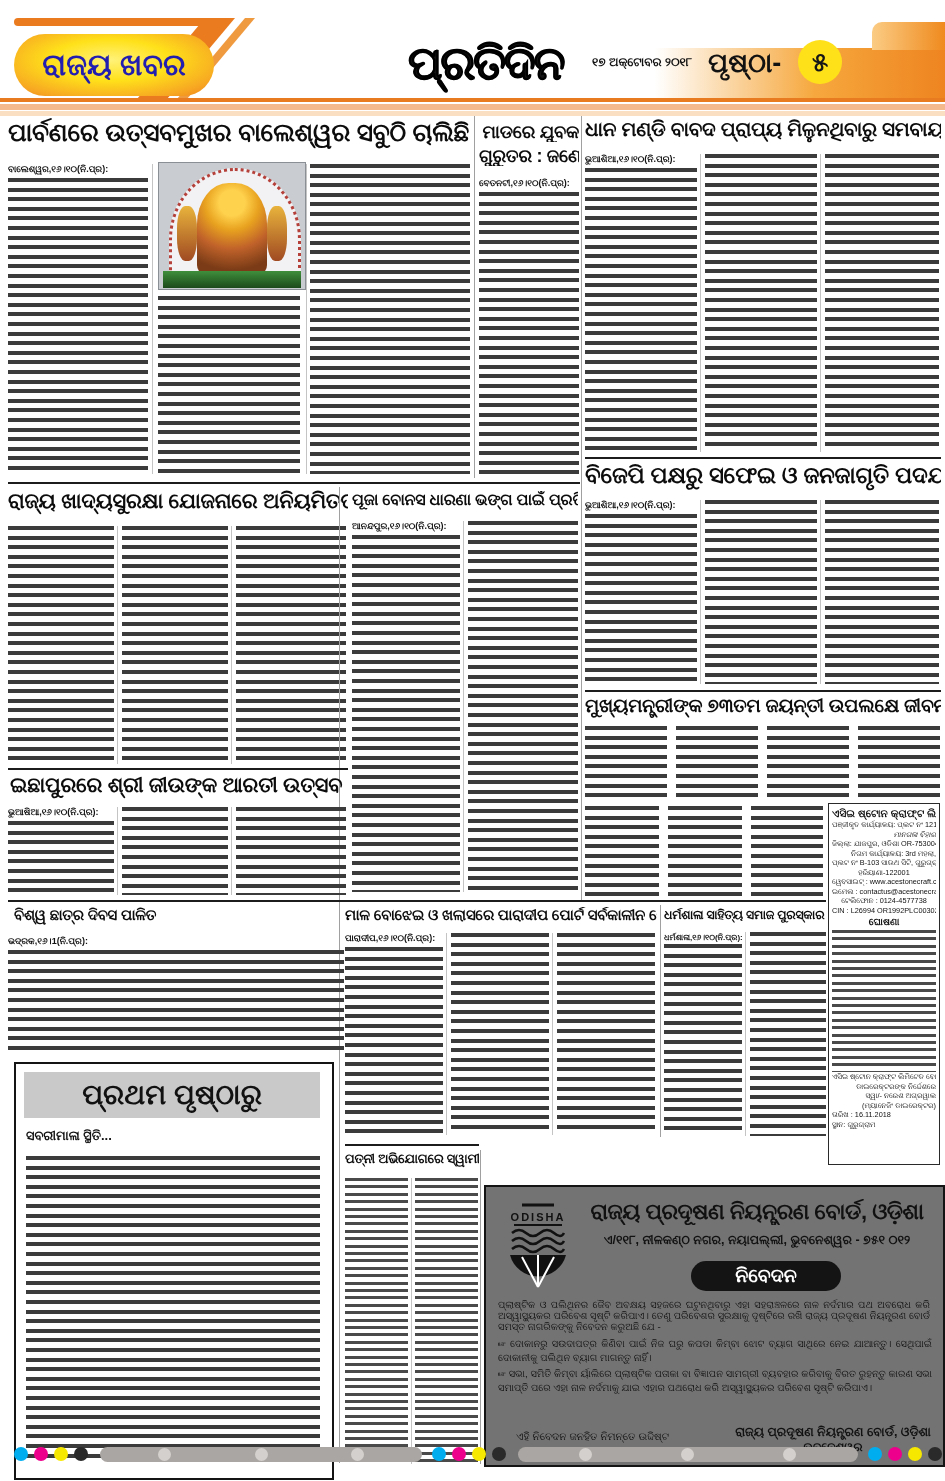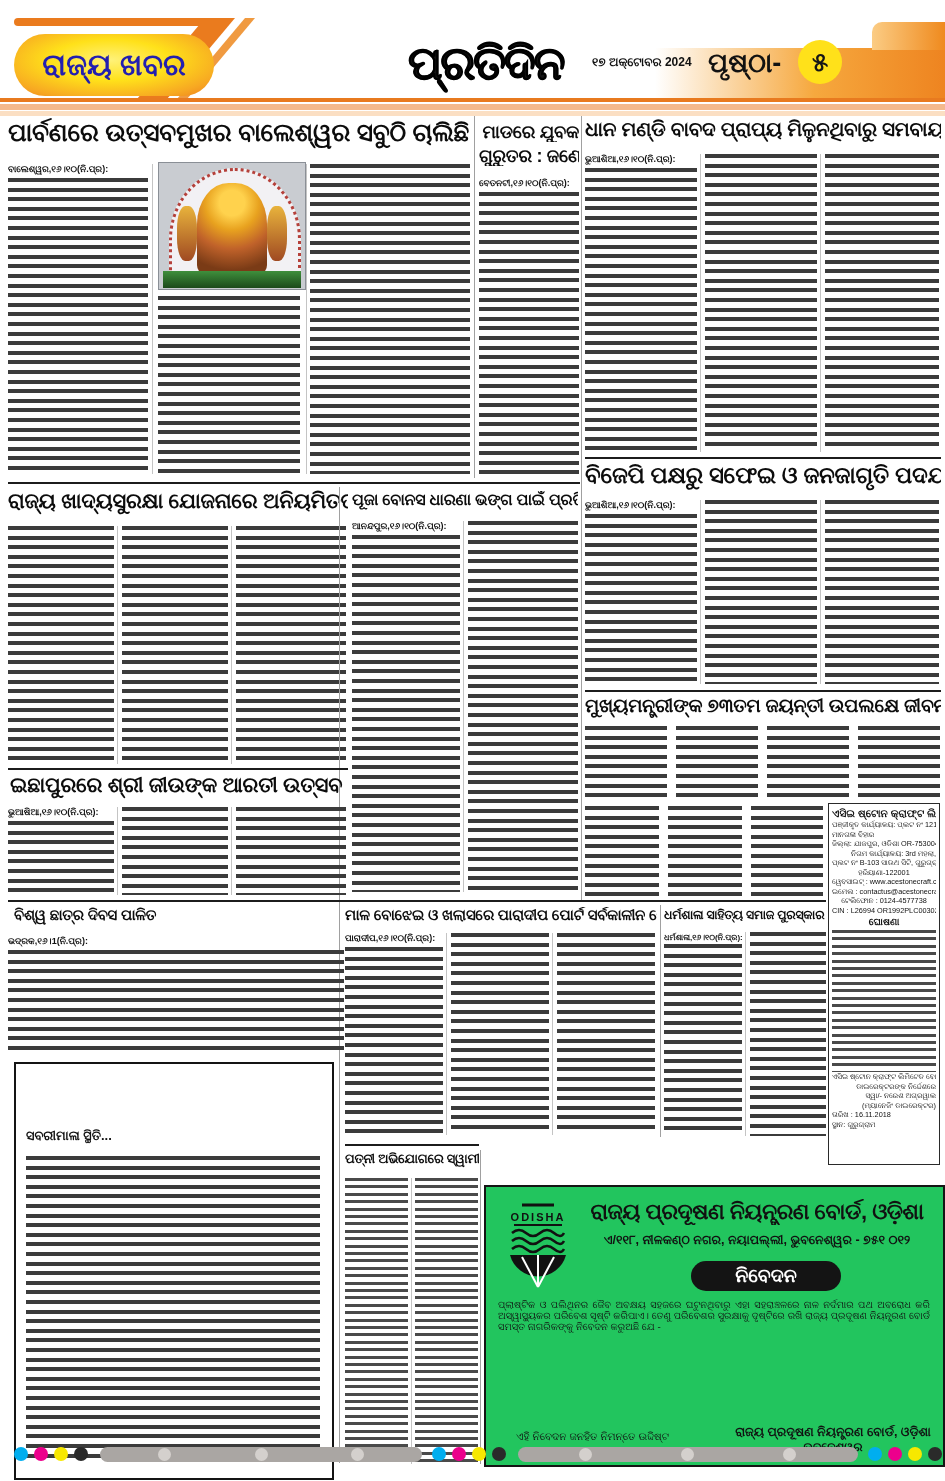--- a/index.html
+++ b/index.html
@@ -40,21 +40,21 @@
 <div class="abs" style="left:14px;top:18px;width:196px;height:8px;background:#ea7b1e;border-radius:4px 0 0 4px;"></div>
 <div class="abs" style="left:205px;top:18px;width:30px;height:82px;background:#ea7b1e;transform:skewX(-40deg);transform-origin:top left;"></div>
 <div class="abs" style="left:245px;top:18px;width:10px;height:82px;background:#f09a40;transform:skewX(-40deg);transform-origin:top left;"></div>
 <div class="abs lozenge" style="left:14px;top:34px;width:200px;height:62px;">
   <span style="font-size:30px;font-weight:bold;color:#221fb0;">ରାଜ୍ୟ ଖବର</span>
 </div>
 <div class="abs" style="left:408px;top:36px;width:245px;height:66px;font-size:46px;font-weight:bold;color:#141414;
             letter-spacing:-2px;-webkit-text-stroke:1px #000;white-space:nowrap;overflow:hidden;">ପ୍ରତିଦିନ</div>
 <div class="abs" style="left:655px;top:48px;width:290px;height:50px;background:linear-gradient(to right,rgba(245,160,50,0) 0%,#f6a83e 55%,#ee8420 100%);"></div>
 <div class="abs" style="left:872px;top:22px;width:73px;height:28px;background:linear-gradient(to right,#fbcc84,#ef8a1e);border-radius:10px 0 0 0;"></div>
-<div class="abs" style="left:592px;top:55px;width:118px;font-size:12px;font-weight:bold;white-space:nowrap;overflow:hidden;">୧୭ ଅକ୍ଟୋବର 2024</div>
+<div class="abs" style="left:592px;top:55px;width:118px;font-size:12px;font-weight:bold;white-space:nowrap;overflow:hidden;">୧୭ ଅକ୍ଟୋବର ୨୦୧୮</div>
 <div class="abs" style="left:708px;top:48px;font-size:27px;font-weight:bold;">ପୃଷ୍ଠା-</div>
 <div class="abs" style="left:798px;top:40px;width:44px;height:44px;border-radius:50%;background:#ffe11a;
             display:flex;align-items:center;justify-content:center;">
   <span style="font-size:26px;font-weight:bold;color:#161616;">୫</span>
 </div>
 <div class="abs" style="left:0;top:98px;width:945px;height:4px;background:#e87a1f;"></div>
 <div class="abs" style="left:0;top:104px;width:945px;height:6px;background:#f4b98c;"></div>
 <div class="abs" style="left:0;top:111px;width:945px;height:5px;background:#fbdfc3;"></div>
 
 <div class="abs hl" style="left:8px;top:118px;width:464px;height:40px;font-size:25px;">ପାର୍ବଣରେ ଉତ୍ସବମୁଖର ବାଲେଶ୍ୱର ସବୁଠି ଚାଲିଛି ମାଆଙ୍କ ମହାସପ୍ତମୀ ପୂଜା</div>
@@ -155,47 +155,51 @@
 <div class="abs cvr" style="left:745px;top:932px;height:204px;"></div>
 
 <div class="abs hr" style="left:345px;top:1144px;width:134px;"></div>
 <div class="abs hl" style="left:345px;top:1152px;width:134px;height:20px;font-size:13px;">ପତ୍ନୀ ଅଭିଯୋଗରେ ସ୍ୱାମୀ ଗିରଫ</div>
 <div class="abs gl" style="left:345px;top:1178px;width:63px;height:286px;"></div>
 <div class="abs gl" style="left:415px;top:1178px;width:63px;height:286px;"></div>
 <div class="abs cvr" style="left:411px;top:1178px;height:286px;"></div>
 <div class="abs vr" style="left:480px;top:1150px;height:314px;"></div>
 
 <div class="abs" style="left:14px;top:1062px;width:316px;height:414px;border:2px solid #141414;background:#fff;">
+  <div style="position:absolute;left:8px;top:8px;width:296px;height:46px;background:#c9c9c9;
+              display:flex;align-items:center;justify-content:center;">
+    <span style="font-size:28px;font-weight:bold;">ପ୍ରଥମ ପୃଷ୍ଠାରୁ</span>
+  </div>
   <div style="position:absolute;left:10px;top:64px;font-size:13px;font-weight:bold;">ସବରୀମାଳା ସ୍ଥିତି...</div>
   <div class="g" style="position:absolute;left:10px;top:92px;width:294px;height:306px;"></div>
 </div>
 
 <div class="abs" style="left:828px;top:803px;width:112px;height:362px;border:1.5px solid #2a2a2a;background:#fff;padding:3px;box-sizing:border-box;">
   <div style="font-size:10.5px;font-weight:bold;text-align:center;line-height:13px;white-space:nowrap;overflow:hidden;">ଏସିଇ ଷ୍ଟୋନ କ୍ରାଫ୍ଟ ଲିମିଟେଡ</div>
   <div class="smallline" style="text-align:center;">ପଞ୍ଜୀକୃତ କାର୍ଯ୍ୟାଳୟ: ପ୍ଲଟ ନଂ 1210</div>
-  <div class="smallline" style="text-align:left;">ମାନଗଳା ବିହାର</div>
+  <div class="smallline" style="text-align:right;font-style:italic;">ମାନଗଳା ବିହାର</div>
   <div class="smallline" style="text-align:center;">ଜିଲ୍ଲା: ଯାଜପୁର, ଓଡିଶା OR-753004</div>
   <div class="smallline" style="text-align:right;">ନିଗମ କାର୍ଯ୍ୟାଳୟ: 3rd ମହଲା,</div>
   <div class="smallline" style="text-align:center;">ପ୍ଲଟ ନଂ B-103 ସାଉଥ ସିଟି, ଗୁରୁଗ୍ରାମ,</div>
   <div class="smallline" style="text-align:center;">ହରିୟାଣା-122001</div>
   <div class="smallline" style="text-align:center;">ୱେବସାଇଟ୍ : www.acestonecraft.com</div>
   <div class="smallline" style="text-align:center;">ଇମେଲ : contactus@acestonecraft.com</div>
   <div class="smallline" style="text-align:center;">ଟେଲିଫୋନ : 0124-4577738</div>
   <div class="smallline" style="text-align:center;">CIN : L26994 OR1992PLC003022</div>
   <div style="font-size:9.5px;font-weight:bold;text-align:center;line-height:13px;">ଘୋଷଣା</div>
   <div class="gl" style="width:100%;height:142px;margin-top:2px;"></div>
   <div class="smallline" style="text-align:right;">ଏସିଇ ଷ୍ଟୋନ କ୍ରାଫ୍ଟ ଲିମିଟେଡ ବୋର୍ଡ</div>
   <div class="smallline" style="text-align:right;">ଡାଇରେକ୍ଟରଙ୍କ ନିର୍ଦ୍ଦେଶରେ</div>
   <div class="smallline" style="text-align:right;">ସ୍ୱା/- ନରେଶ ଅଗ୍ରୱାଲ</div>
   <div class="smallline" style="text-align:right;">(ମ୍ୟାନେଜିଂ ଡାଇରେକ୍ଟର)</div>
   <div class="smallline">ତାରିଖ : 16.11.2018</div>
   <div class="smallline">ସ୍ଥାନ: ଗୁରୁଗ୍ରାମ</div>
 </div>
 
-<div class="abs" style="left:484px;top:1185px;width:457px;height:278px;border:2.5px solid #141414;background:#22c55e;">
+<div class="abs" style="left:484px;top:1185px;width:457px;height:278px;border:2.5px solid #141414;background:#737373;">
   <svg width="80" height="96" viewBox="0 0 80 96" style="position:absolute;left:12px;top:12px;">
     <line x1="24" y1="6" x2="56" y2="6" stroke="#111" stroke-width="3"></line>
     <text x="40" y="22" text-anchor="middle" font-size="11" font-weight="bold" letter-spacing="2" font-family="Liberation Sans, sans-serif" fill="#111">ODISHA</text>
     <line x1="16" y1="26" x2="64" y2="26" stroke="#111" stroke-width="2"></line>
     <path d="M14 34 q7 -6 14 0 t14 0 t14 0 t10 0" stroke="#111" stroke-width="2.5" fill="none"></path>
     <path d="M14 42 q7 -6 14 0 t14 0 t14 0 t10 0" stroke="#111" stroke-width="2.5" fill="none"></path>
     <path d="M14 50 q7 -6 14 0 t14 0 t14 0 t10 0" stroke="#111" stroke-width="2.5" fill="none"></path>
     <path d="M12 56 A29 29 0 0 0 68 56 Z" fill="#111"></path>
     <line x1="40" y1="88" x2="24" y2="58" stroke="#fff" stroke-width="2"></line>
     <line x1="40" y1="88" x2="40" y2="56" stroke="#fff" stroke-width="2"></line>
@@ -203,20 +207,22 @@
   </svg>
   <div style="position:absolute;left:95px;top:12px;width:352px;font-size:22px;font-weight:bold;text-align:center;
               white-space:nowrap;overflow:hidden;letter-spacing:-0.5px;">ରାଜ୍ୟ ପ୍ରଦୂଷଣ ନିୟନ୍ତ୍ରଣ ବୋର୍ଡ, ଓଡ଼ିଶା</div>
   <div style="position:absolute;left:95px;top:46px;width:352px;font-size:12.5px;font-weight:bold;text-align:center;
               white-space:nowrap;overflow:hidden;">ଏ/୧୧୮, ନୀଳକଣ୍ଠ ନଗର, ନୟାପଲ୍ଲୀ, ଭୁବନେଶ୍ୱର - ୭୫୧ ୦୧୨</div>
   <div class="badge" style="position:absolute;left:205px;top:74px;width:150px;height:30px;">
     <span>ନିବେଦନ</span>
   </div>
   <div style="position:absolute;left:12px;top:112px;width:432px;font-size:9.8px;line-height:11px;text-align:justify;overflow:hidden;height:36px;">ପ୍ଲାଷ୍ଟିକ ଓ ପଲିଥିନର ଜୈବ ଅବକ୍ଷୟ ସହଜରେ ଘଟୁନଥିବାରୁ ଏହା ସହରାଞ୍ଚଳରେ ନାଳ ନର୍ଦମାର ପଥ ଅବରୋଧ କରି ଅସ୍ୱାସ୍ଥ୍ୟକର ପରିବେଶ ସୃଷ୍ଟି କରିପାଏ। ତେଣୁ ପରିବେଶର ସୁରକ୍ଷାକୁ ଦୃଷ୍ଟିରେ ରଖି ରାଜ୍ୟ ପ୍ରଦୂଷଣ ନିୟନ୍ତ୍ରଣ ବୋର୍ଡ ସମସ୍ତ ନାଗରିକଙ୍କୁ ନିବେଦନ କରୁଅଛି ଯେ -</div>
   <div style="position:absolute;left:12px;top:150px;width:434px;">
+    <div class="bullet">☞ <span>ଦୋକାନରୁ ସଉଦାପତ୍ର କିଣିବା ପାଇଁ ନିଜ ଘରୁ କପଡା କିମ୍ବା ଝୋଟ ବ୍ୟାଗ ସାଥିରେ ନେଇ ଯାଆନ୍ତୁ। ସେଥିପାଇଁ ଦୋକାନୀକୁ ପଲିଥିନ ବ୍ୟାଗ ମାଗନ୍ତୁ ନାହିଁ।</span></div>
+    <div class="bullet">☞ <span>ସଭା, ସମିତି କିମ୍ବା ର୍ୟାଲିରେ ପ୍ଲାଷ୍ଟିକ ପତାକା ବା ବିଜ୍ଞାପନ ସାମଗ୍ରୀ ବ୍ୟବହାର କରିବାକୁ ବିରତ ରୁହନ୍ତୁ କାରଣ ସଭା ସମାପ୍ତି ପରେ ଏହା ନାଳ ନର୍ଦମାକୁ ଯାଇ ଏହାର ପଥରୋଧ କରି ଅସ୍ୱାସ୍ଥ୍ୟକର ପରିବେଶ ସୃଷ୍ଟି କରିପାଏ।</span></div>
   </div>
   <div style="position:absolute;left:30px;top:243px;font-size:10.5px;white-space:nowrap;overflow:hidden;">ଏହି ନିବେଦନ ଜନହିତ ନିମନ୍ତେ ଉଦ୍ଦିଷ୍ଟ</div>
   <div style="position:absolute;left:248px;top:238px;width:198px;text-align:center;">
     <div style="font-size:12.5px;font-weight:bold;white-space:nowrap;overflow:hidden;">ରାଜ୍ୟ ପ୍ରଦୂଷଣ ନିୟନ୍ତ୍ରଣ ବୋର୍ଡ, ଓଡ଼ିଶା</div>
     <div style="font-size:12px;font-weight:bold;">ଭୁବନେଶ୍ୱର</div>
   </div>
 </div>
 
 <div class="abs" style="left:14px;top:1447px;white-space:nowrap;">
   <span class="dot dc"></span><span class="dot dm"></span><span class="dot dy"></span><span class="dot dk"></span>

